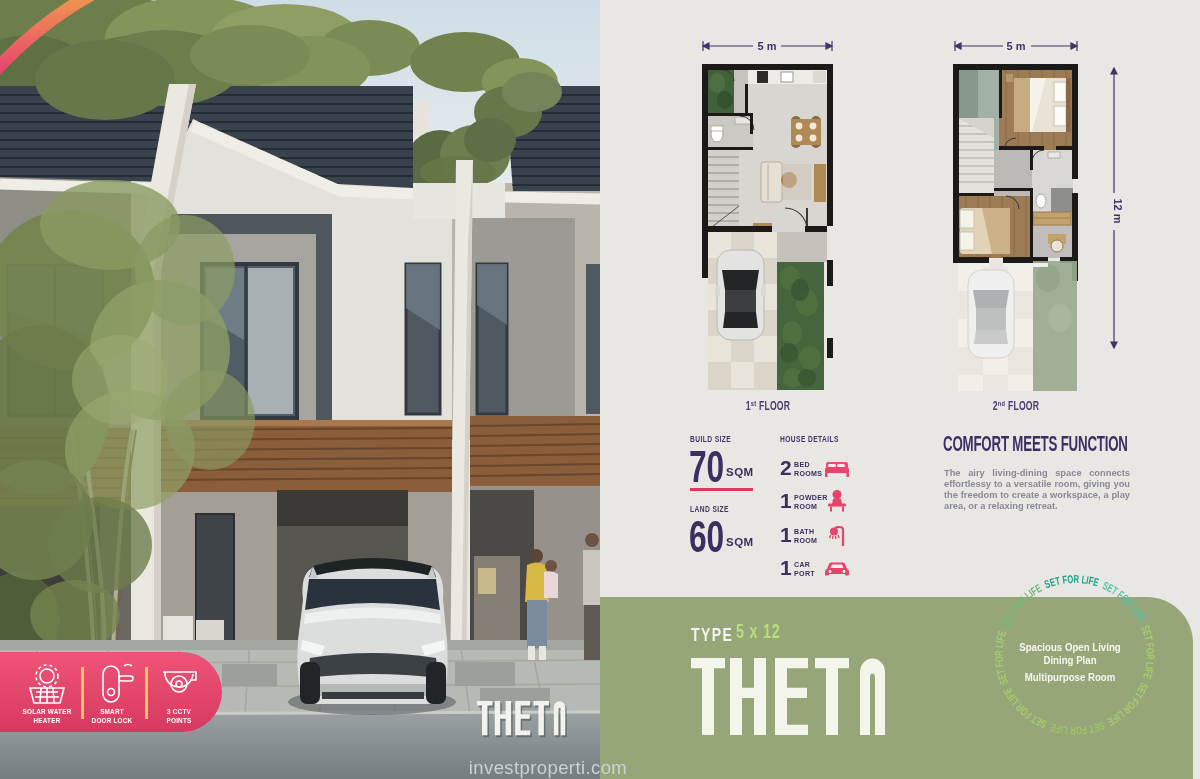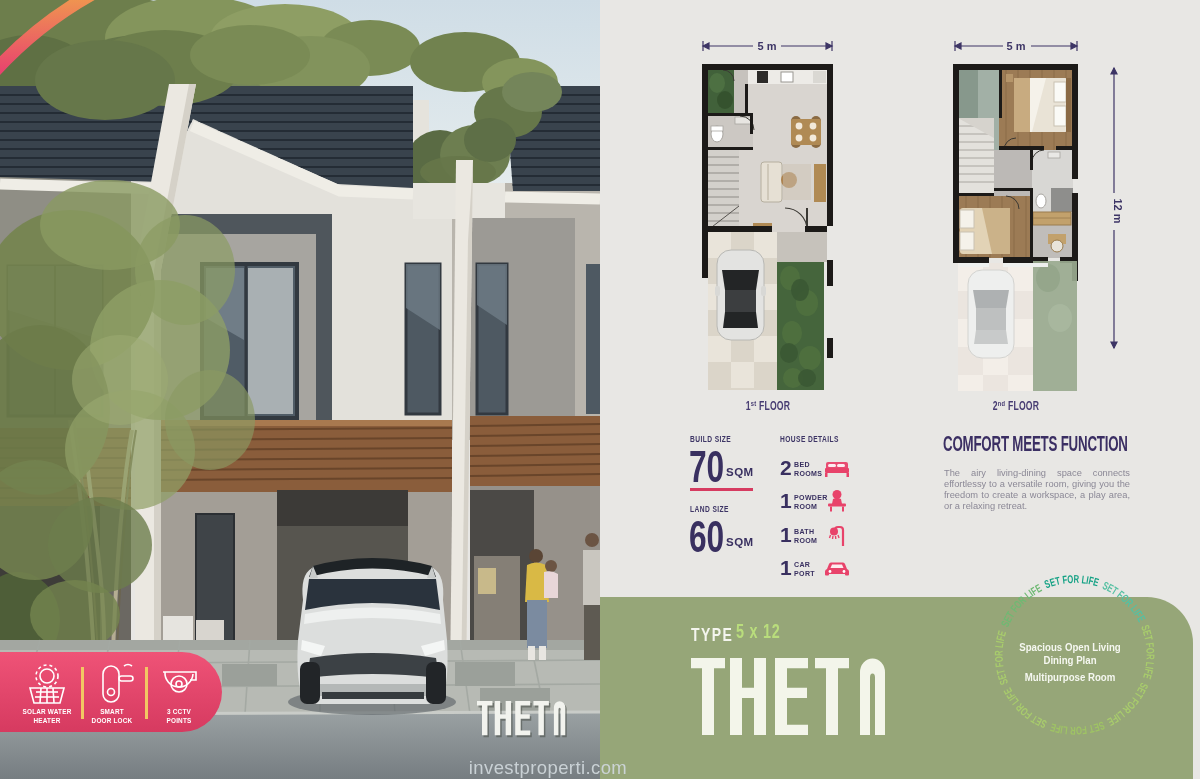--- a/index.html
+++ b/index.html
@@ -738,21 +738,21 @@
     <svg width="26" height="16" viewBox="0 0 26 16" fill="#e8436a">
       <path d="M3 7 L5 2 q0.5 -1.5 2 -1.5 h12 q1.5 0 2 1.5 L23 7 q2 0.5 2 2.5 v3 q0 1 -1 1 h-2 q-1 0 -1 -1 v-0.5 H5 v0.5 q0 1 -1 1 H2 q-1 0 -1 -1 v-3 q0 -2 2 -2.5 Z"></path>
       <path d="M6.5 6 L8 2.5 h10 L19.5 6 Z" fill="#ffffff" opacity="0.9"></path>
       <circle cx="6" cy="9.5" r="1.4" fill="#ffffff"></circle>
         <circle cx="20" cy="9.5" r="1.4" fill="#ffffff"></circle>
     </svg>
   </div>
 
   <div class="abs" style="left:943px;top:432px;font-weight:bold;font-size:20px;color:#3b2f63;transform:scale(0.665,1.08);transform-origin:0 0;letter-spacing:-0.3px;white-space:nowrap;">COMFORT MEETS FUNCTION</div>
 
-  <div class="abs" style="left:944px;top:468px;width:186px;font-size:9.3px;line-height:10.9px;color:#8b8896;text-align:justify;font-weight:normal;letter-spacing:0px;">The airy living-dining space connects effortlessy to a versatile room, giving&nbsp;you the freedom to create a workspace, a&nbsp;play area, or a relaxing retreat.</div>
+  <div class="abs" style="left:944px;top:468px;width:186px;font-size:9.3px;line-height:10.9px;color:#8b8896;text-align:justify;font-weight:bold;letter-spacing:0px;">The airy living-dining space connects effortlessy to a versatile room, giving&nbsp;you the freedom to create a workspace, a&nbsp;play area, or a relaxing retreat.</div>
 
   <div class="abs" style="left:691px;top:624px;font-weight:bold;font-size:20px;color:#f4f5ee;letter-spacing:2px;transform:scale(0.70,0.95);transform-origin:0 0;">TYPE</div>
 
   <div class="abs" style="left:736px;top:620px;font-weight:bold;font-size:20px;color:#b9dd7c;letter-spacing:1px;transform:scale(0.72,1);transform-origin:0 0;">5 x 12</div>
 
   <div class="abs" id="bigtheta" style="left:691px;top:658px;">
     <svg width="198" height="77" viewBox="0 0 198 75" preserveAspectRatio="none">
       <use href="#thetaword" fill="#f3f5ea"></use>
     </svg>
   </div>

